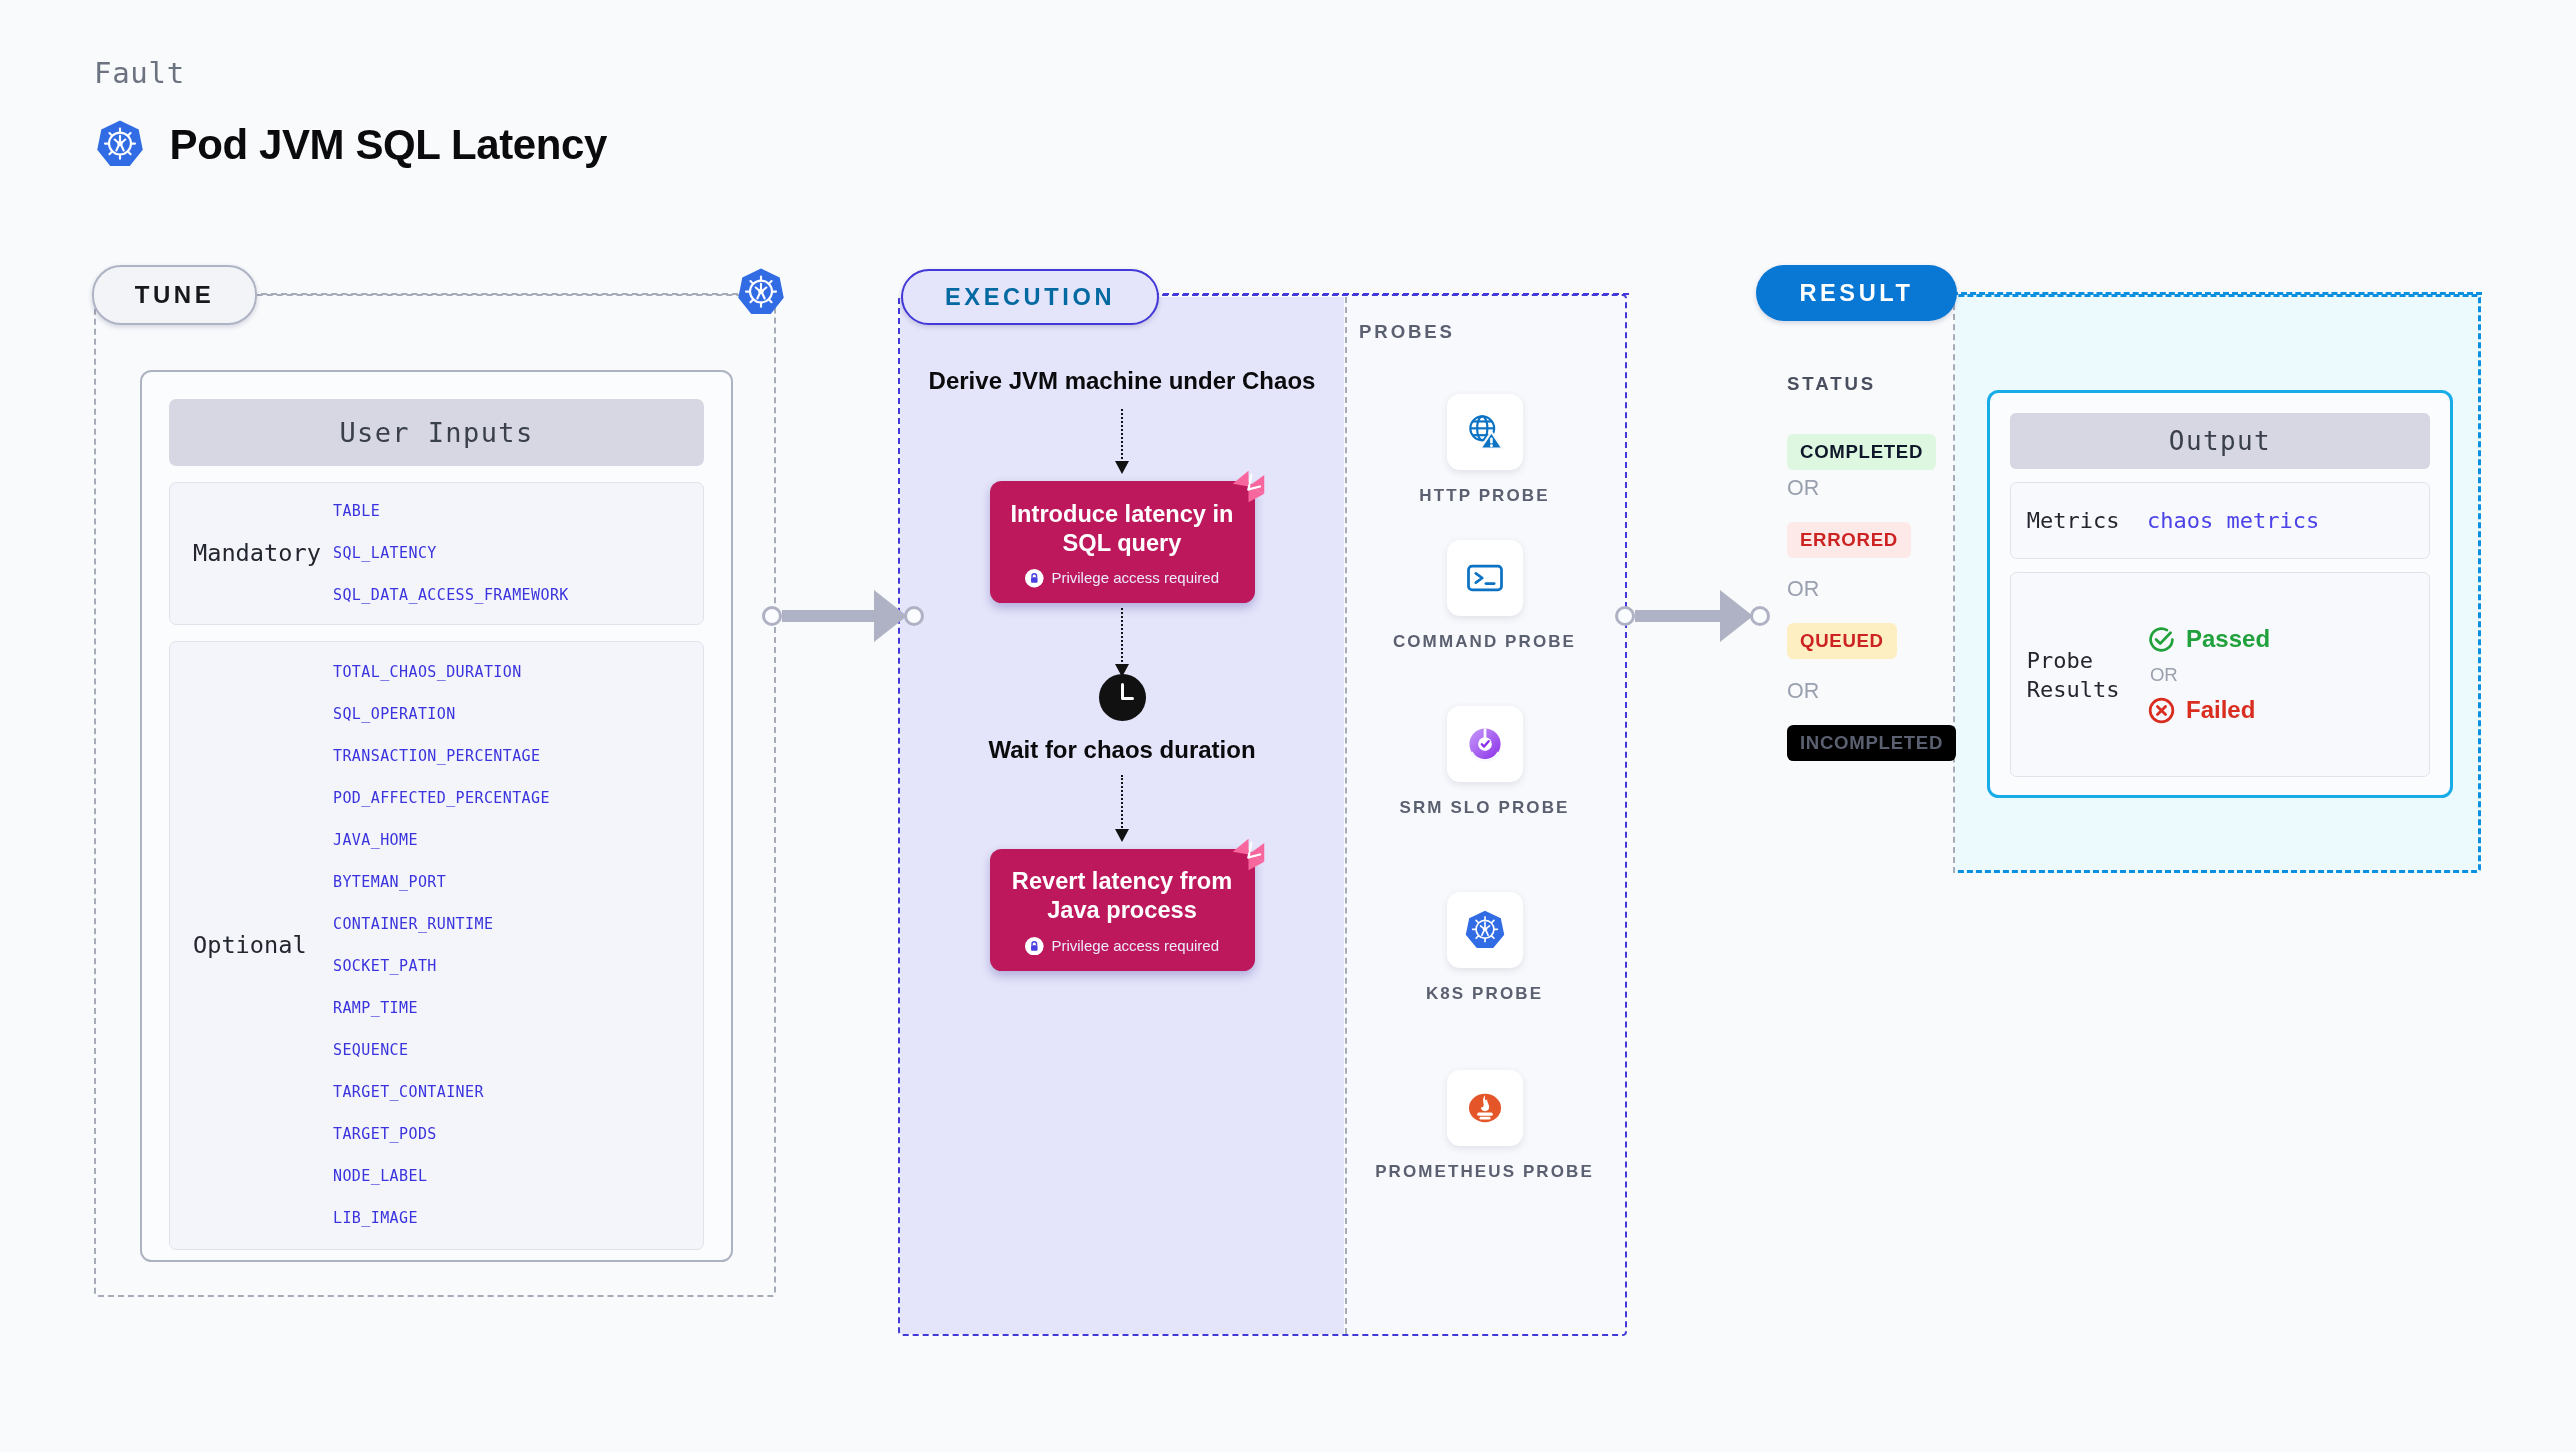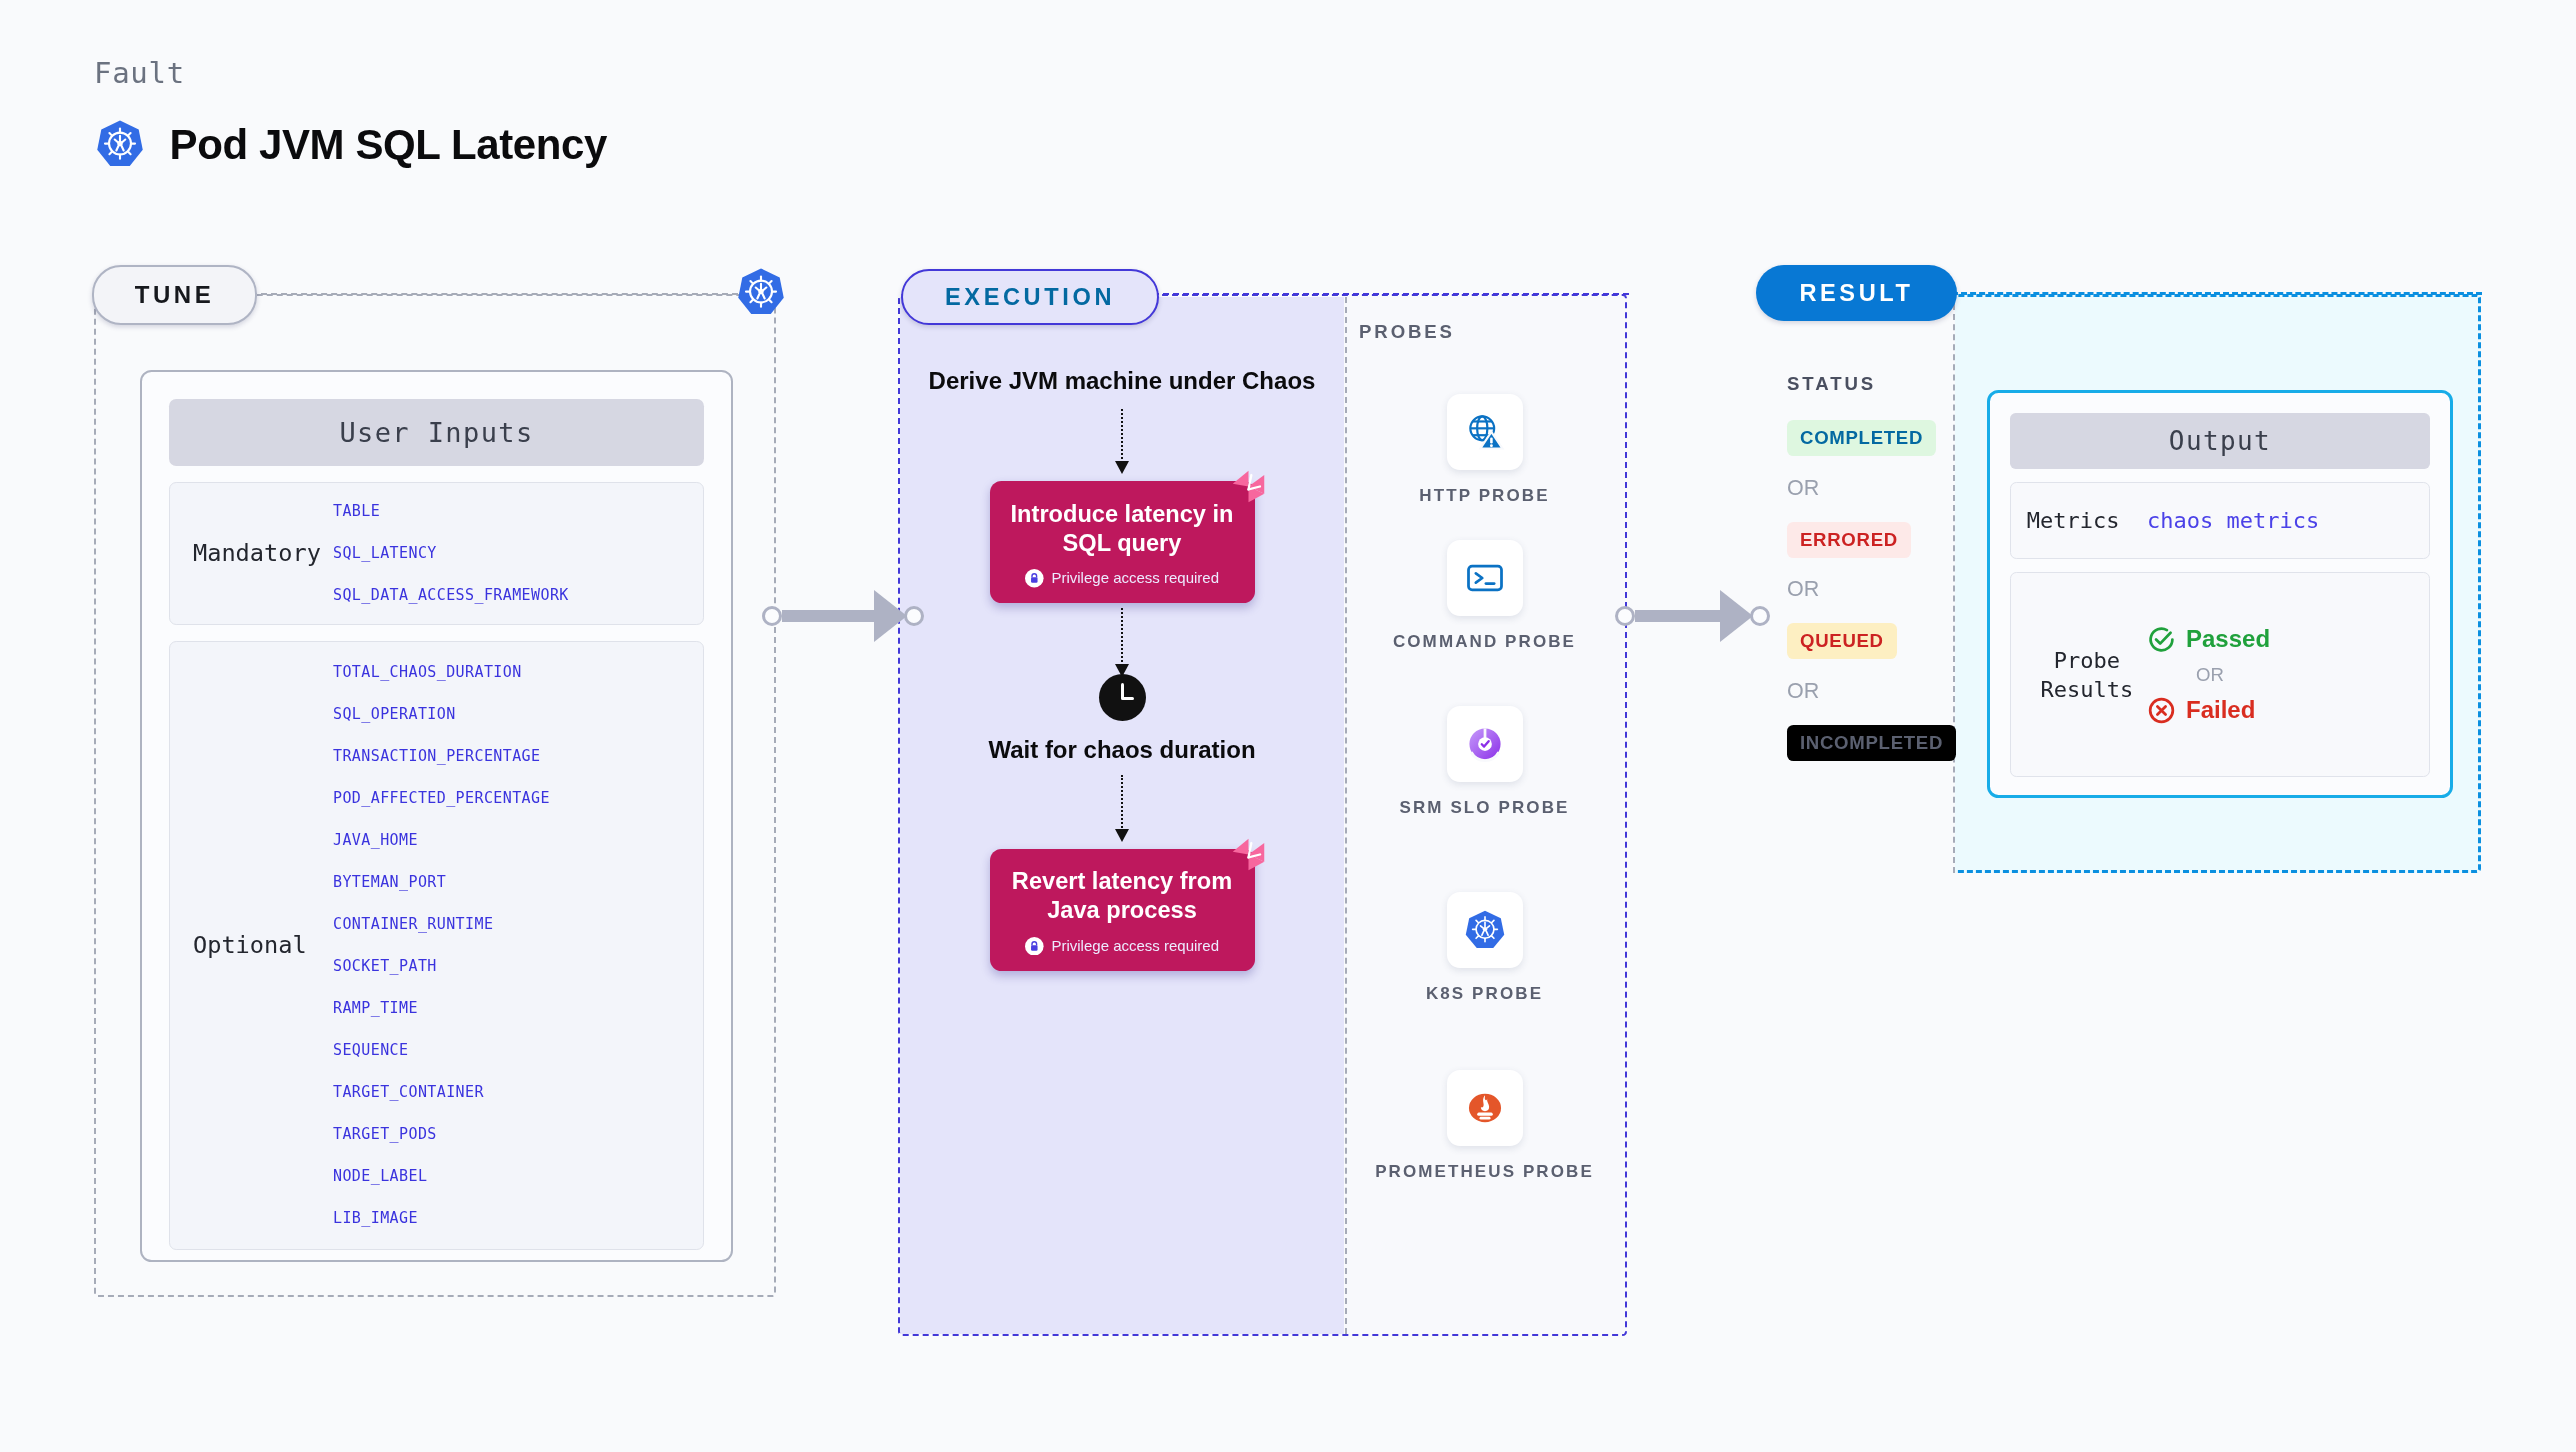--- a/index.html
+++ b/index.html
@@ -169,21 +169,21 @@
   .out-row{
     margin-top:13px;background:#F8F9FC;border:1.4px solid #E0E3EB;border-radius:6.4px;
     display:flex;align-items:center;box-sizing:border-box;
   }
   .out-key{
     width:136px;flex:0 0 136px;padding-left:15.8px;box-sizing:border-box;
     font-family:"DejaVu Sans Mono", monospace;font-size:22px;color:#23262E;line-height:29px;
   }
   #metrics-row{height:77px;}
   #metrics-value{font-family:"DejaVu Sans Mono", monospace;font-size:22px;color:#4B42E8;}
-  #probe-results-row{height:205px;text-align:center;}
+  #probe-results-row{height:205px;}
   .pr-line{display:flex;align-items:center;gap:10px;}
   .pr-or{font-size:18.6px;color:#9AA0AE;margin:10px 0 10px 2.9px;}
   .pr-pass{font-size:24px;font-weight:bold;color:#20A13C;}
   .pr-fail{font-size:24px;font-weight:bold;color:#D92D20;}
 </style>
 </head>
 <body>
 
 <div id="fault-label">Fault</div>
 <div id="title-row">
@@ -456,21 +456,21 @@
 
 <div id="result-region"></div>
 <div id="result-status-col"></div>
 <div id="res-dash-top"></div>
 <div class="stage-badge" id="result-badge">
   <span>RESULT</span>
 </div>
 
 <div id="status-label">STATUS</div>
 
-<div class="status-chip" style="top:420px;background:#DEF7E0;color:#0369a1">COMPLETED</div>
+<div class="status-chip" style="top:434px;background:#DEF7E0;color:#0f172a">COMPLETED</div>
 <div class="or-text" style="top:476px">OR</div>
 <div class="status-chip" style="top:522px;background:#FDE9E8;color:#CC2222">ERRORED</div>
 <div class="or-text" style="top:577px">OR</div>
 <div class="status-chip" style="top:623px;background:#FDEFC2;color:#CC2222">QUEUED</div>
 <div class="or-text" style="top:679px">OR</div>
 <div class="status-chip" style="top:725px;background:#000000;color:#5B6070">INCOMPLETED</div>
 
 <div id="output-card">
   <div id="output-header">Output</div>
 

